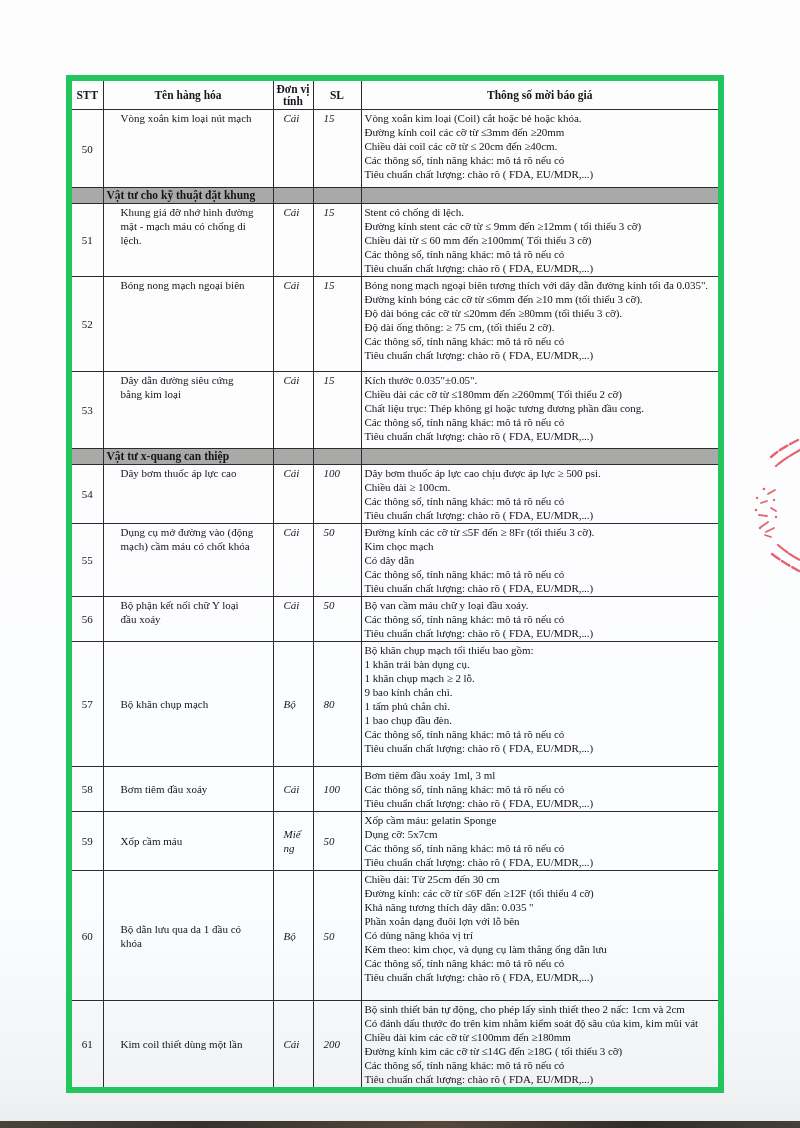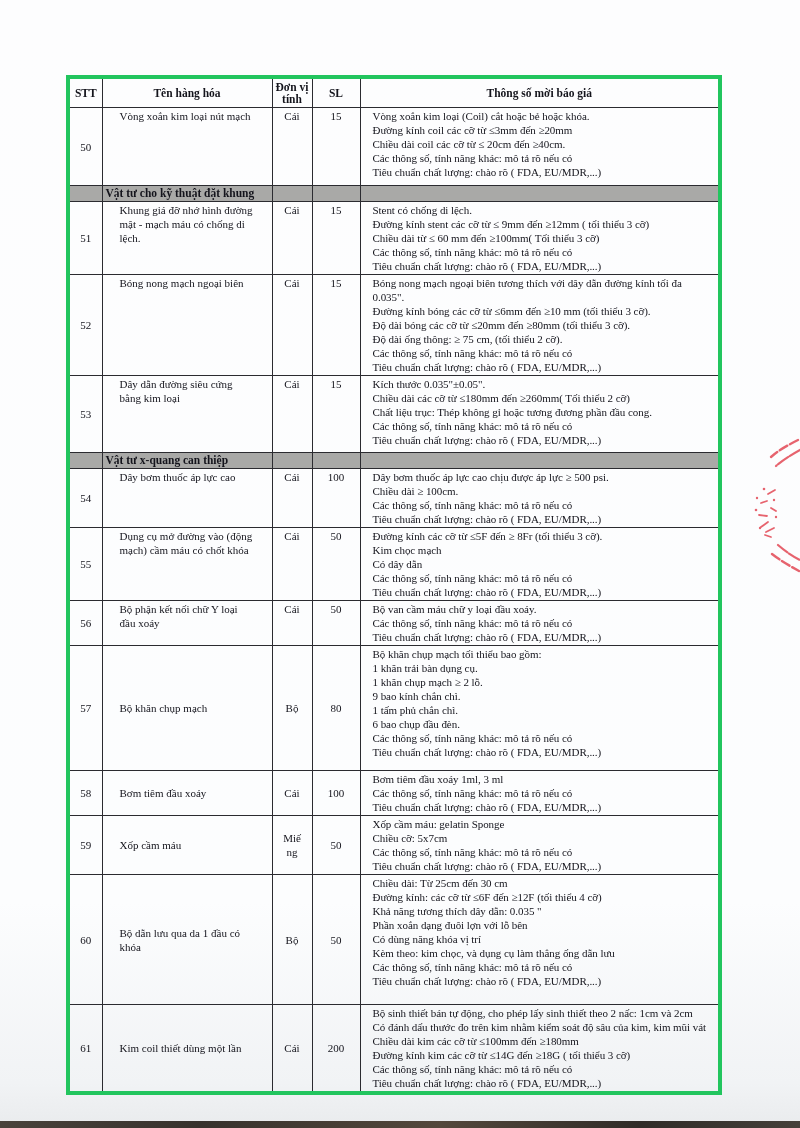--- a/index.html
+++ b/index.html
@@ -6,41 +6,41 @@
   body{
     width:800px;height:1128px;overflow:hidden;position:relative;
     background:linear-gradient(180deg,#fdfdfe 0%,#fcfdfe 80%,#f1f3f5 96%,#e9ebed 100%);
     font-family:"Liberation Serif","DejaVu Serif",serif;
     color:#14141c;
   }
   .page{position:absolute;inset:0;}
   table.quote{
     position:absolute;left:66px;top:75px;width:652px;
     border-collapse:collapse;table-layout:fixed;
-    border:4px solid #22c55e;
+    border:6px solid #22c55e;
   }
   col.c-stt{width:34px}
   col.c-name{width:170px}
   col.c-unit{width:40px}
   col.c-sl{width:48px}
   col.c-spec{width:360px}
   th,td{
     border:1px solid #2b2b30;
     padding:0;vertical-align:top;
     font-size:11px;line-height:14px;
     word-wrap:break-word;
   }
   thead th{
     height:26px;font-weight:bold;font-size:11.5px;line-height:12.5px;
     text-align:center;vertical-align:middle;padding:1px 2px;
   }
   td.stt{text-align:center;vertical-align:middle;}
   td.name{padding:1px 17px;}
-  td.unit,td.qty{text-align:center;padding:1px 10px;}
-  td.specs{padding:1px 3px 1px 12px;letter-spacing:-0.05px;}
+  td.unit,td.qty{padding:1px 10px;font-style:italic;}
+  td.specs{padding:1px 3px 1px 3px;letter-spacing:-0.05px;}
   tr.vmid td.name,tr.vmid td.unit,tr.vmid td.qty{vertical-align:middle;}
   tr.section td{
     background:#a9a9a7;height:15px;line-height:14px;
     font-weight:bold;font-size:11.5px;
   }
   tr.section td.sec-label{padding:0 3px;white-space:nowrap;overflow:visible;}
   .spec-line{min-height:14px;}
   
   table.quote tbody tr:nth-child(1){height:78px}
   table.quote tbody tr:nth-child(2){height:15px}
@@ -201,21 +201,21 @@
     <td class="stt">57</td>
     <td class="name">Bộ khăn chụp mạch</td>
     <td class="unit">Bộ</td>
     <td class="qty">80</td>
     <td class="specs">
             <div class="spec-line">Bộ khăn chụp mạch tối thiểu bao gồm:</div>
             <div class="spec-line">1 khăn trải bàn dụng cụ.</div>
             <div class="spec-line">1 khăn chụp mạch ≥ 2 lỗ.</div>
             <div class="spec-line">9 bao kính chắn chì.</div>
             <div class="spec-line">1 tấm phủ chắn chì.</div>
-            <div class="spec-line">6 bao chụp đầu đèn.</div>
+            <div class="spec-line">1 bao chụp đầu đèn.</div>
             <div class="spec-line">Các thông số, tính năng khác: mô tả rõ nếu có</div>
             <div class="spec-line">Tiêu chuẩn chất lượng: chào rõ ( FDA, EU/MDR,...)</div>
           </td>
   </tr>
 
   <tr class="vmid">
     <td class="stt">58</td>
     <td class="name">Bơm tiêm đầu xoáy</td>
     <td class="unit">Cái</td>
     <td class="qty">100</td>
@@ -226,21 +226,21 @@
           </td>
   </tr>
 
   <tr class="vmid">
     <td class="stt">59</td>
     <td class="name">Xốp cầm máu</td>
     <td class="unit">Miếng</td>
     <td class="qty">50</td>
     <td class="specs">
             <div class="spec-line">Xốp cầm máu: gelatin Sponge</div>
-            <div class="spec-line">Chiều cỡ: 5x7cm</div>
+            <div class="spec-line">Dụng cỡ: 5x7cm</div>
             <div class="spec-line">Các thông số, tính năng khác: mô tả rõ nếu có</div>
             <div class="spec-line">Tiêu chuẩn chất lượng: chào rõ ( FDA, EU/MDR,...)</div>
           </td>
   </tr>
 
   <tr class="vmid">
     <td class="stt">60</td>
     <td class="name">Bộ dẫn lưu qua da 1 đầu có khóa</td>
     <td class="unit">Bộ</td>
     <td class="qty">50</td>

